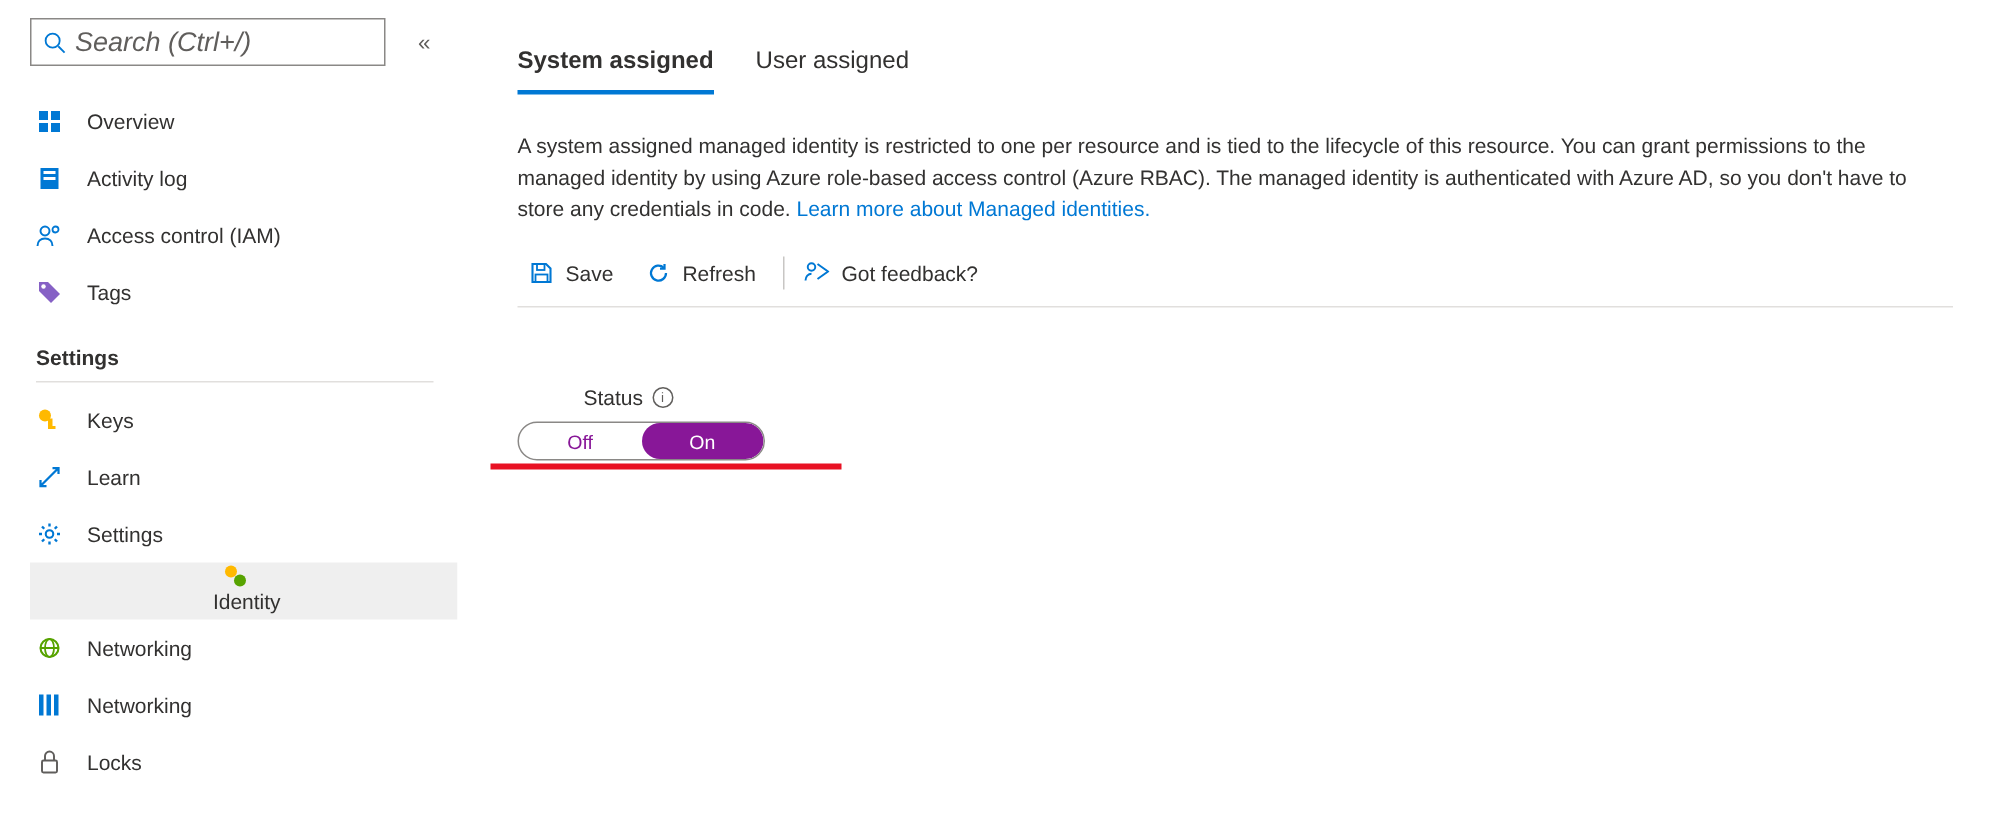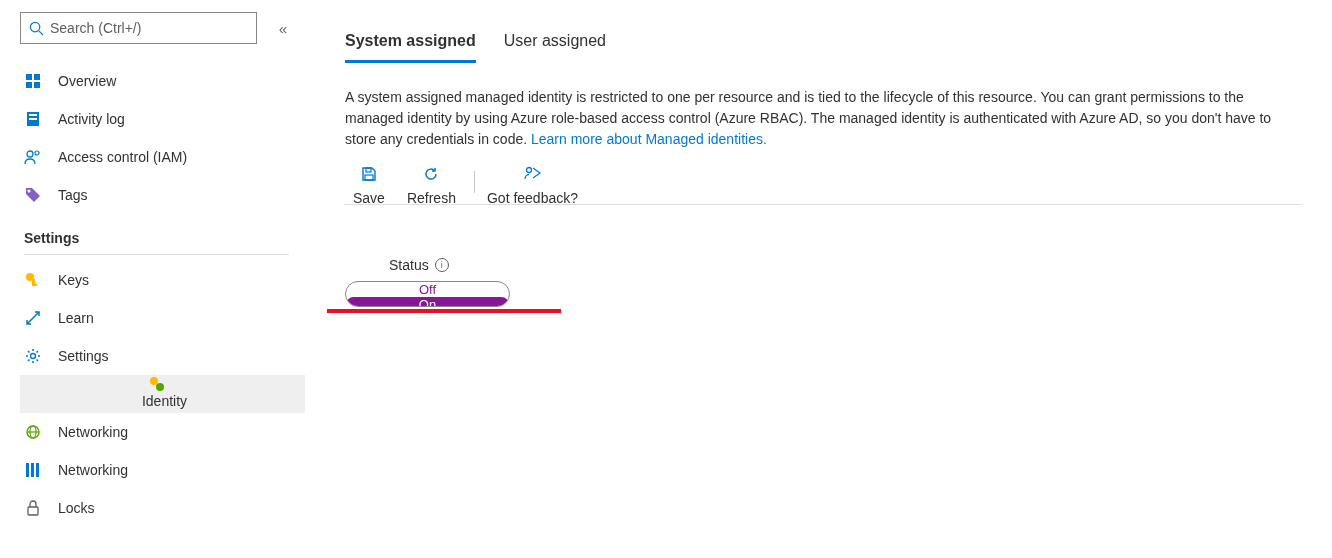--- a/index.html
+++ b/index.html
@@ -33,23 +33,24 @@
       align-items: center;
       border: 1px solid #8a8886;
       height: 32px;
       padding: 0 8px;
       background: #fff;
     }
     .search-box svg { flex: 0 0 auto; margin-right: 6px; }
     .search-input {
       border: none;
       outline: none;
-      font-size: 14px;
+      font-size: 18px;
       width: 100%;
       color: #605e5c;
+      font-style: italic;
     }
     .search-input::placeholder { color: #605e5c; }
     .collapse-btn {
       margin-left: 22px;
       color: #605e5c;
       cursor: pointer;
       font-size: 15px;
     }
     .nav-scroll {
       flex: 1;
@@ -117,21 +118,20 @@
     }
     .cmd {
       display: inline-flex;
       align-items: center;
       gap: 8px;
       height: 32px;
       padding: 0 14px 0 8px;
       cursor: pointer;
       font-size: 14px;
       color: #323130;
-      flex-direction: column;
     }
     .cmd svg { flex: 0 0 auto; }
     .sep {
       width: 1px;
       height: 22px;
       background: #c8c6c4;
       margin: 0 4px;
     }
     .status-row { position: relative; display: inline-block; }
     .status-label {
@@ -151,21 +151,20 @@
       font-size: 9px;
       color: #605e5c;
     }
     .toggle {
       display: flex;
       border: 1px solid #8a8886;
       border-radius: 20px;
       overflow: hidden;
       width: 165px;
       height: 26px;
-      flex-direction: column;
     }
     .toggle-opt {
       flex: 1;
       display: flex;
       align-items: center;
       justify-content: center;
       font-size: 13px;
       cursor: pointer;
       color: #881798;
     }

